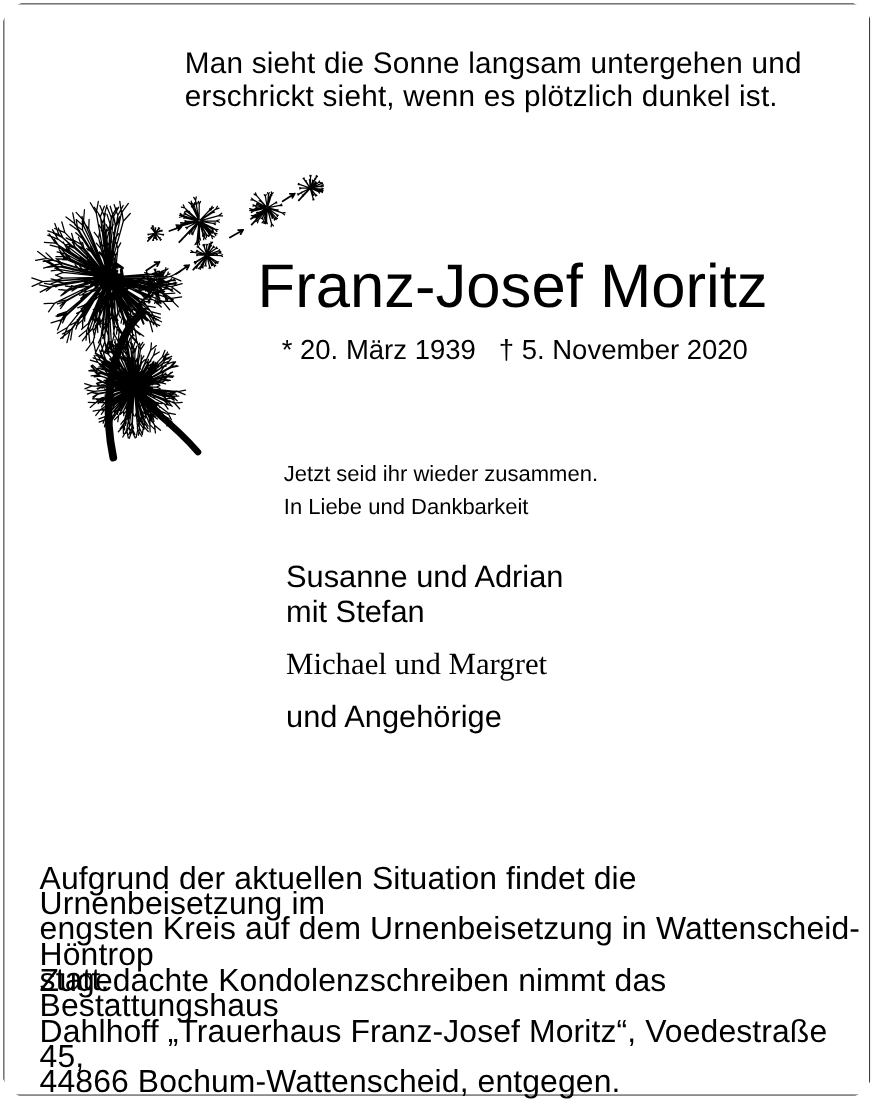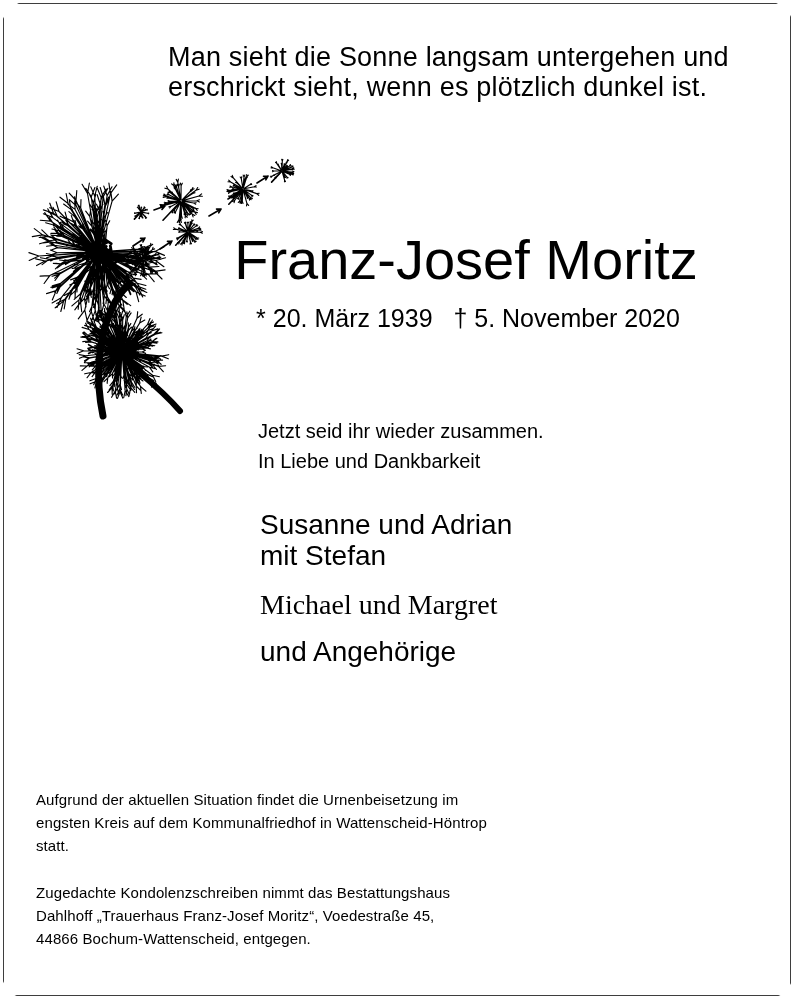--- a/index.html
+++ b/index.html
@@ -11,21 +11,21 @@
   .illustration{position:absolute;left:0;top:0;width:795px;height:1000px;pointer-events:none;}
   .quote{position:absolute;left:168px;top:42px;width:590px;font-size:27px;line-height:30px;letter-spacing:0.2px;}
   .quote-attr{margin-top:14px;text-align:right;font-size:20px;line-height:24px;}
   .name{position:absolute;left:134px;top:230px;width:664px;text-align:center;font-size:56px;line-height:60px;white-space:nowrap;}
   .dates{position:absolute;left:136px;top:304px;width:664px;text-align:center;font-size:25px;line-height:28px;white-space:pre;}
   .message{position:absolute;left:258px;top:416px;font-size:20px;line-height:30px;}
   .mourners{position:absolute;left:260px;top:509px;font-size:28px;line-height:31px;}
   .mourner-group{margin:0;}
   .mourner-group.g2{margin-top:18px;font-family:Liberation Serif, serif;}
   .mourner-group.g3{margin-top:16px;}
-  .notice{position:absolute;font-size:15px;line-height:23px;letter-spacing:0.1px;}
+  .notice{position:absolute;font-size:29px;line-height:23px;letter-spacing:0.1px;}
   .notice-1{left:36px;top:788px;}
   .notice-2{left:36px;top:881px;}
 </style>
 </head>
 <body>
 
 <div class="page">
   <div class="frame"></div>
 
   <svg class="illustration" viewBox="0 0 795 1000" xmlns="http://www.w3.org/2000/svg">
@@ -59,21 +59,21 @@
     <div class="mourner-group g2">
       <div>Michael und Margret</div>
     </div>
     <div class="mourner-group g3">
       <div>und Angehörige</div>
     </div>
   </div>
 
   <div class="notice notice-1">
     <div>Aufgrund der aktuellen Situation findet die Urnenbeisetzung im</div>
-    <div>engsten Kreis auf dem Kommunalfriedhof in Wattenscheid-Höntrop</div>
+    <div>engsten Kreis auf dem Urnenbeisetzung in Wattenscheid-Höntrop</div>
     <div>statt.</div>
   </div>
 
   <div class="notice notice-2">
     <div>Zugedachte Kondolenzschreiben nimmt das Bestattungshaus</div>
     <div>Dahlhoff „Trauerhaus Franz-Josef Moritz“, Voedestraße 45,</div>
     <div>44866 Bochum-Wattenscheid, entgegen.</div>
   </div>
 </div>
 

